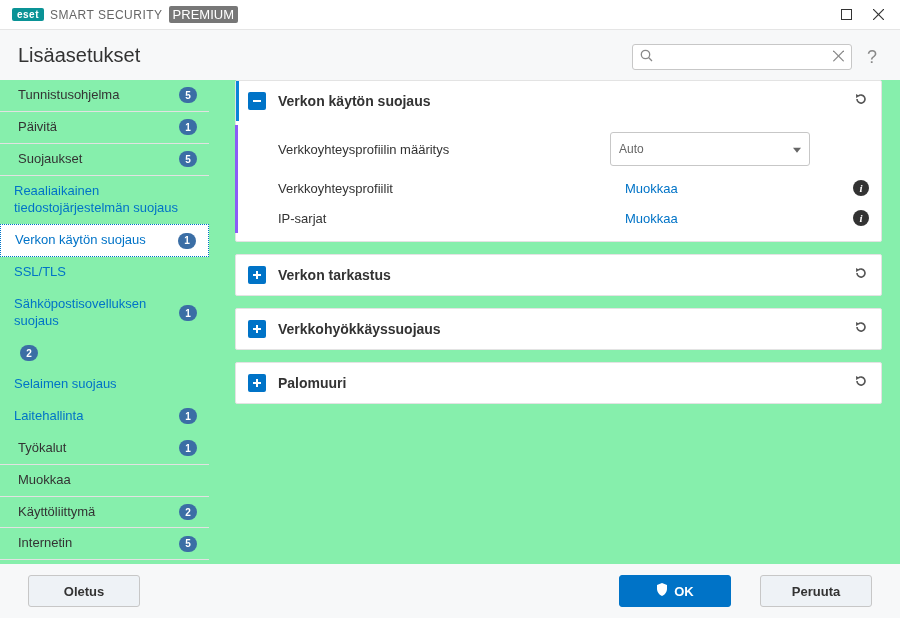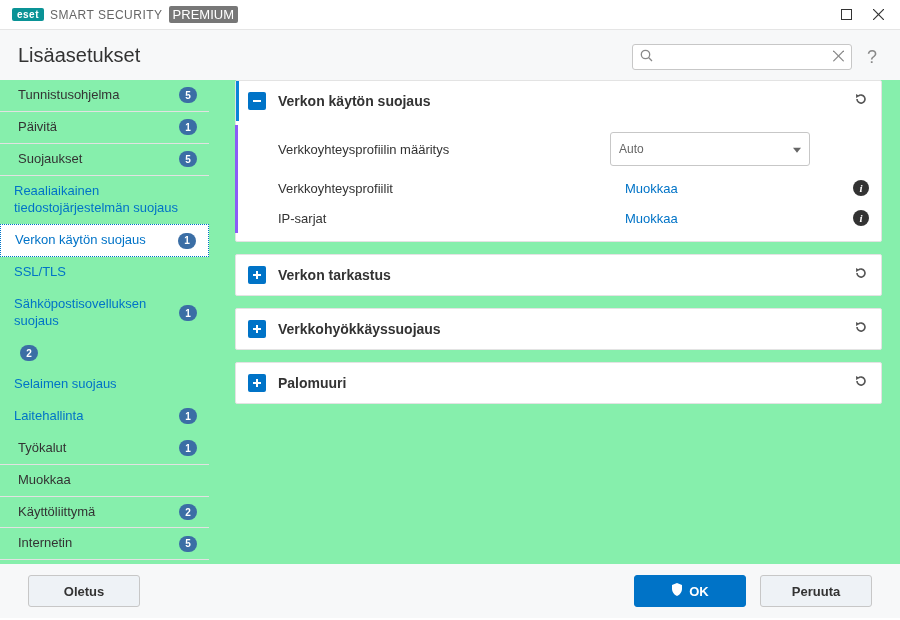--- a/index.html
+++ b/index.html
@@ -248,21 +248,21 @@
       display: inline-flex;
       align-items: center;
       justify-content: center;
       gap: 6px;
     }
     .btn-primary {
       background: #0073c7;
       border-color: #0073c7;
       color: #fff;
     }
-    .footer-right { display: flex; gap: 14px; }
+    .footer-right { display: flex; gap: 29px; }
     .shield-icon { font-size: 12px; }
   </style>
 </head>
 <body>
 
 <div class="titlebar">
   <div class="brand">
     <span class="brand-eset">eset</span>
     <span class="brand-product">SMART SECURITY</span>
     <span class="brand-tier">PREMIUM</span>

